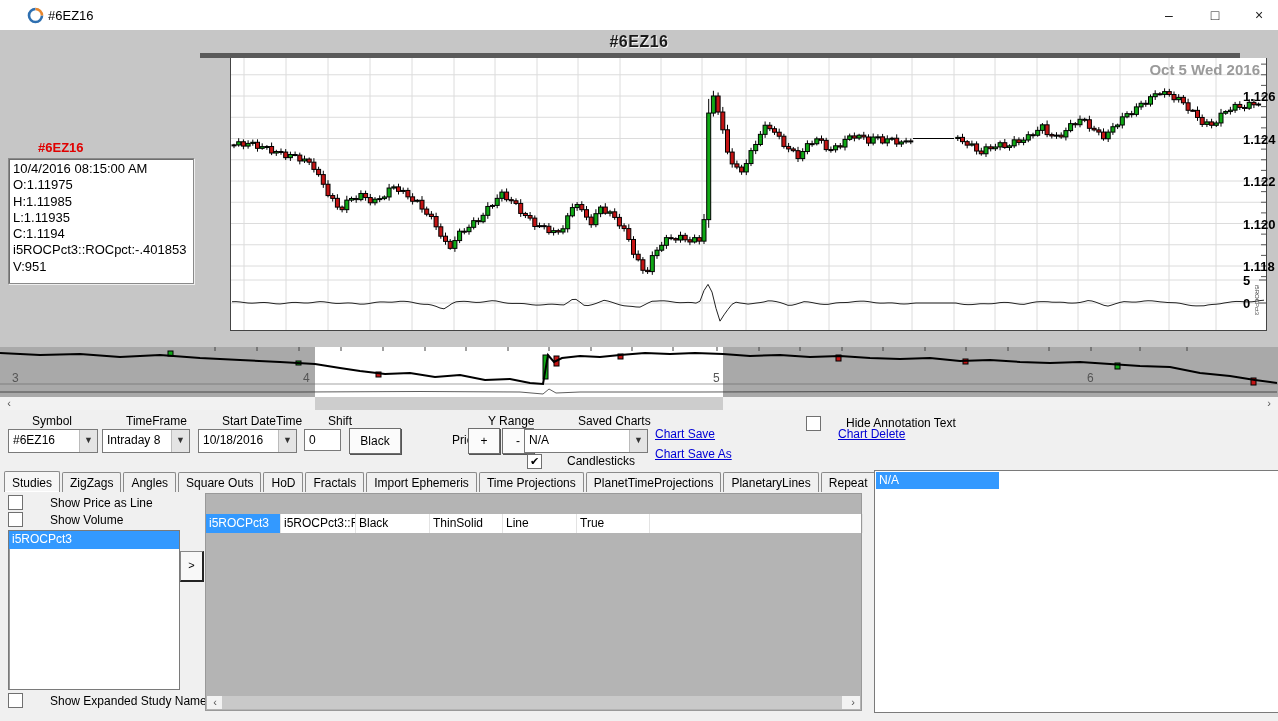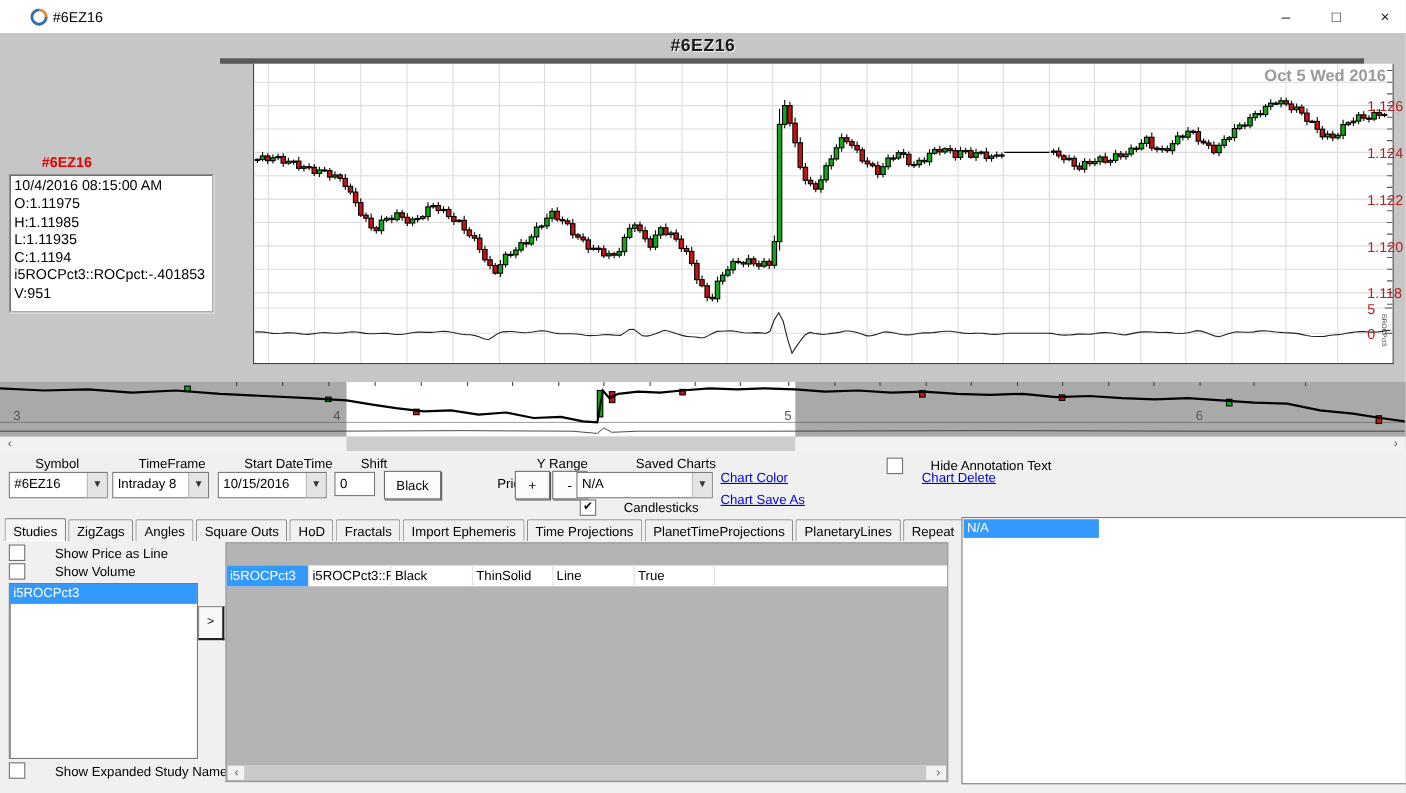--- a/index.html
+++ b/index.html
@@ -14,21 +14,21 @@
   .upper{left:0;top:30px;width:1278px;height:380px;background:#c6c6c6;}
   .chart-heading{left:0;top:33px;width:1278px;text-align:center;font-size:16px;font-weight:bold;
                  color:#1a1a1a;text-shadow:1px 1px 0 #f5f5f5;letter-spacing:.5px;}
   .sym-label{left:38px;top:140px;color:#e00000;font-weight:bold;font-size:13px;}
   .info-box{left:8px;top:158px;width:176px;height:120px;background:#fff;border:1px solid #8a8a8a;
             box-shadow:inset 1px 1px 0 #6e6e6e, 1px 1px 0 #eee;padding:2px 4px;font-size:13px;line-height:16.3px;white-space:nowrap;overflow:hidden;}
   .info-box p{margin:0;}
   .plot-topbar{left:200px;top:53px;width:1040px;height:5px;background:#5a5a5a;}
   .plot{left:202px;top:58px;width:1035px;height:272px;background:#fff;border:1px solid #444;border-top:none;margin-left:28px;}
   .date-label{right:6px;top:3px;font-size:15px;font-weight:bold;color:#9a9a9a;position:absolute;}
-  .ylab{left:1243px;width:36px;font-size:13px;font-weight:normal;color:#b91c1c;}
+  .ylab{left:1243px;width:36px;font-size:13px;font-weight:bold;color:#000000;}
   .yrot{left:1260px;top:285px;font-size:6px;color:#444;transform:rotate(90deg);transform-origin:left top;}
   .xband{left:0;top:331px;width:1278px;height:16px;}
   .xlab{top:332px;font-size:13px;font-weight:bold;color:#333;text-shadow:1px 1px 0 #eee;transform:translateX(-50%);}
   .mini{left:0;top:347px;width:1278px;height:50px;}
   .hscroll{left:0;top:397px;width:1278px;height:13px;background:#f2f2f2;}
   .hthumb{left:315px;top:0;width:408px;height:13px;background:#cdcdcd;}
   .sarrow{top:0;width:14px;height:13px;font-size:11px;line-height:13px;text-align:center;color:#555;}
   
   .controls{left:0;top:410px;width:1278px;height:60px;background:#f0f0f0;}
   .lbl{font-size:12px;color:#000;margin-left:22px;}
@@ -678,21 +678,21 @@
   </div>
 
   <div class="abs lbl" style="left:104px;top:4px">TimeFrame</div>
   <div class="abs combo" style="left:102px;top:19px;width:86px">
     <span class="val">Intraday 8</span>
     <span class="dbtn">▼</span>
   </div>
 
   <div class="abs lbl" style="left:200px;top:4px">Start DateTime</div>
   <div class="abs combo" style="left:198px;top:19px;width:97px">
-    <span class="val">10/15/2016</span>
+    <span class="val">10/18/2016</span>
     <span class="dbtn">▼</span>
   </div>
 
   <div class="abs lbl" style="left:306px;top:4px">Shift</div>
   <div class="abs tbox" style="left:304px;top:19px;width:37px">0</div>
 
   <div class="abs btn" style="left:349px;top:18px;width:50px;height:24px;line-height:24px">Black</div>
 
   <div class="abs lbl" style="left:430px;top:23px">Price</div>
   <div class="abs lbl" style="left:466px;top:4px">Y Range</div>
@@ -701,21 +701,21 @@
 
   <div class="abs lbl" style="left:556px;top:4px">Saved Charts</div>
   <div class="abs combo" style="left:524px;top:19px;width:122px">
     <span class="val">N/A</span>
     <span class="dbtn">▼</span>
   </div>
 
   <div class="abs chk" style="left:527px;top:44px">✔</div>
   <div class="abs lbl" style="left:545px;top:44px">Candlesticks</div>
 
-  <div class="abs link" style="left:655px;top:17px">Chart Color</div>
+  <div class="abs link" style="left:655px;top:17px">Chart Save</div>
   <div class="abs link" style="left:838px;top:17px">Chart Delete</div>
   <div class="abs link" style="left:655px;top:37px">Chart Save As</div>
 
   <div class="abs chk" style="left:806px;top:6px"></div>
   <div class="abs lbl" style="left:824px;top:6px">Hide Annotation Text</div>
 </div>
 
 <div class="abs tabstrip" id="tabstrip">
     <div class="tab sel">Studies</div>
     <div class="tab">ZigZags</div>

